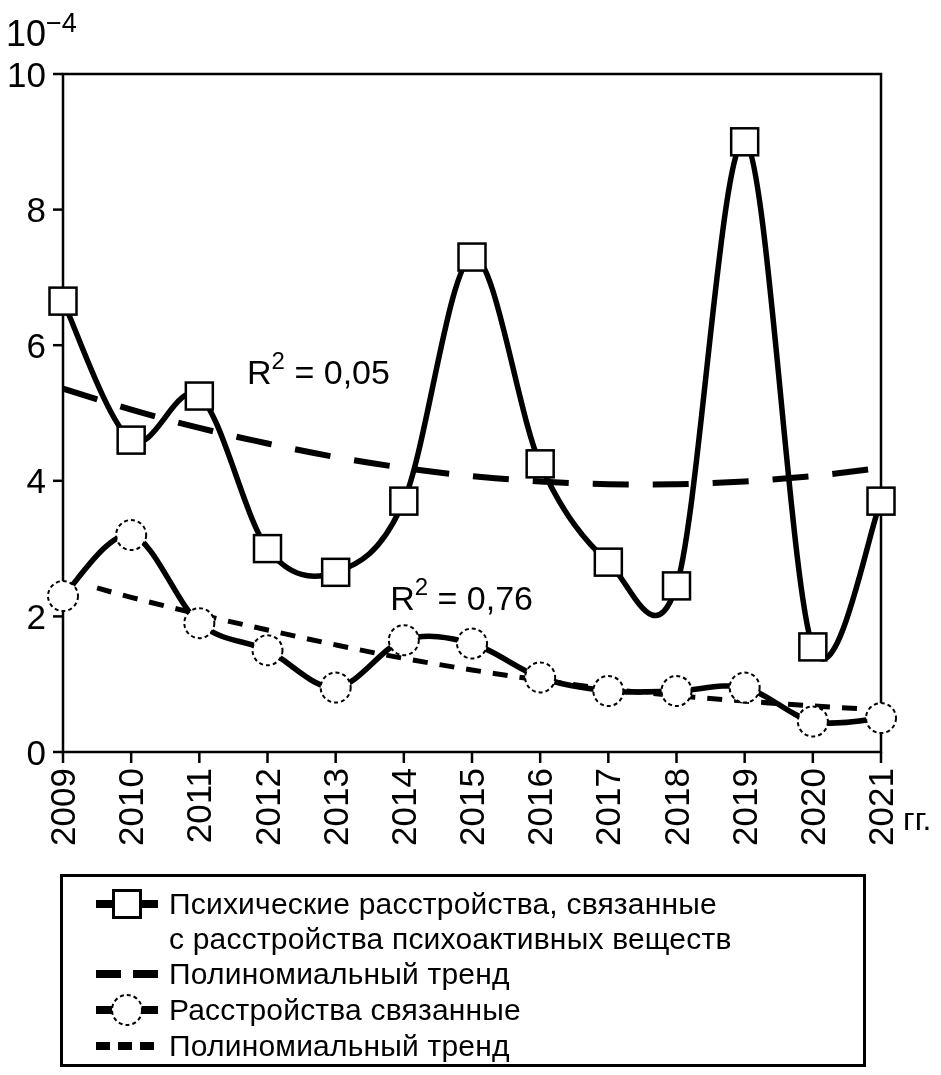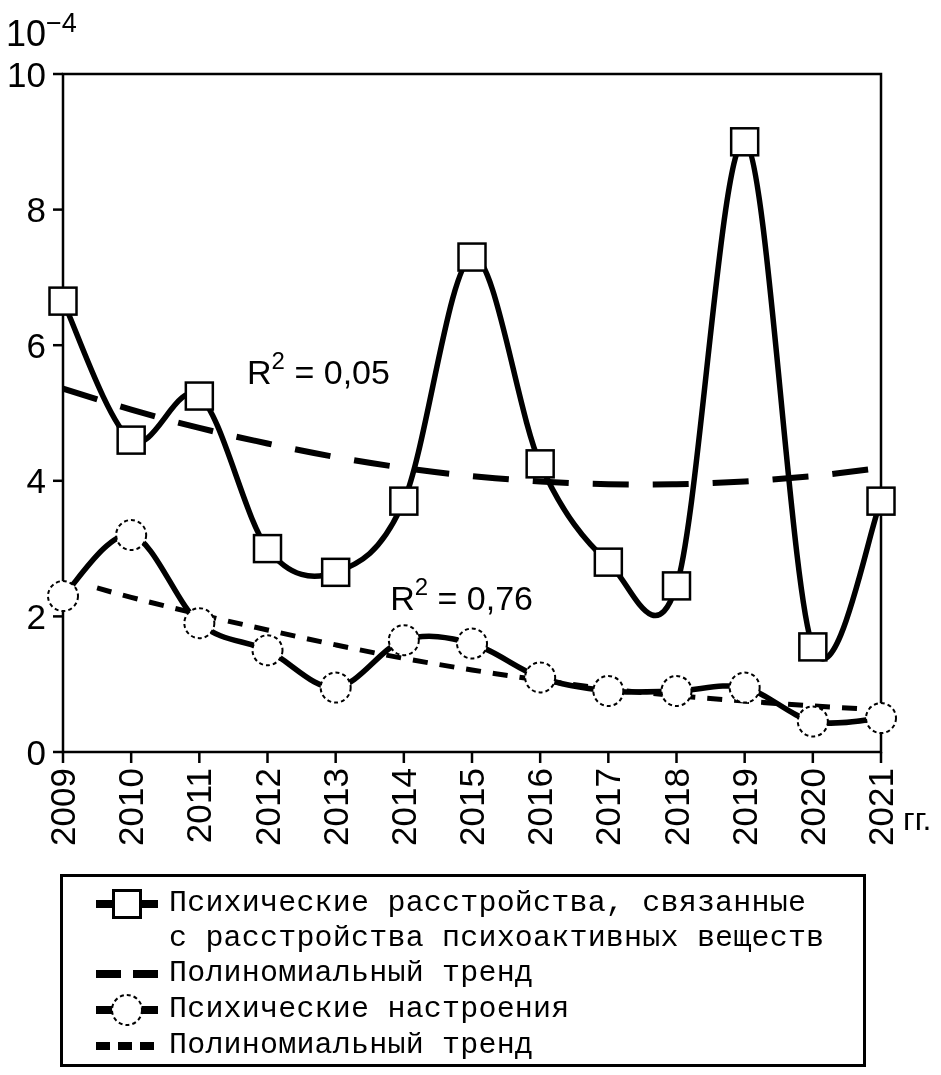--- a/index.html
+++ b/index.html
@@ -3,21 +3,21 @@
 <meta charset="utf-8">
 <style>
   html,body { margin:0; padding:0; background:#ffffff; }
   body { font-family: "Liberation Sans", "DejaVu Sans", sans-serif; }
   .page { position:relative; width:941px; height:1075px; background:#ffffff; overflow:hidden; }
   #chart-wrap { position:absolute; left:0; top:0; }
   svg text { fill:#000; }
   .legend { position:absolute; left:60px; top:874px; width:800px; height:187px;
             border:3px solid #000; background:#fff; }
   .legend-inner { padding-top:9px; }
-  .legend-row { display:flex; align-items:flex-start; padding-left:33px;font-family:Liberation Mono, monospace; }
+  .legend-row { display:flex; align-items:flex-start; padding-left:33px; }
   .lg-marker { width:62px; height:36px; flex:0 0 62px; margin-right:11px; margin-top:0; }
   .lg-text { font-size:30px; line-height:35px; color:#000; letter-spacing:0.2px; white-space:nowrap; }
 </style>
 </head>
 <body>
 
 <div class="page">
 
   <div id="chart-wrap"><svg width="941" height="862" viewBox="0 0 941 862">
         <rect x="63" y="74" width="818" height="678" fill="none" stroke="#000000" stroke-width="2.5"></rect>
@@ -118,21 +118,21 @@
           <div>Полиномиальный тренд</div>
         </div>
       </div>
 
       <div class="legend-row">
         <svg class="lg-marker" viewBox="0 0 62 36">
           <line x1="0" y1="18" x2="62" y2="18" stroke="#000" stroke-width="8"></line>
           <circle cx="31" cy="18" r="15" fill="#fff" stroke="#000" stroke-width="2" stroke-dasharray="4 3"></circle>
         </svg>
         <div class="lg-text">
-          <div>Психические настроения</div>
+          <div>Расстройства связанные</div>
         </div>
       </div>
 
       <div class="legend-row">
         <svg class="lg-marker" viewBox="0 0 62 36">
           <rect x="0" y="14" width="14" height="8" fill="#000"></rect>
           <rect x="22" y="14" width="14" height="8" fill="#000"></rect>
           <rect x="44" y="14" width="14" height="8" fill="#000"></rect>
         </svg>
         <div class="lg-text">

